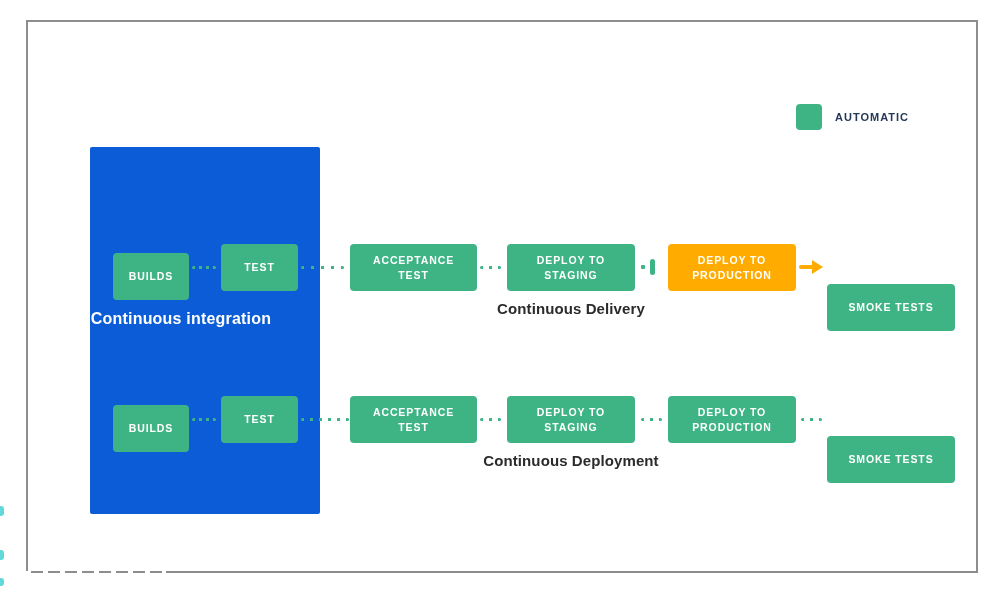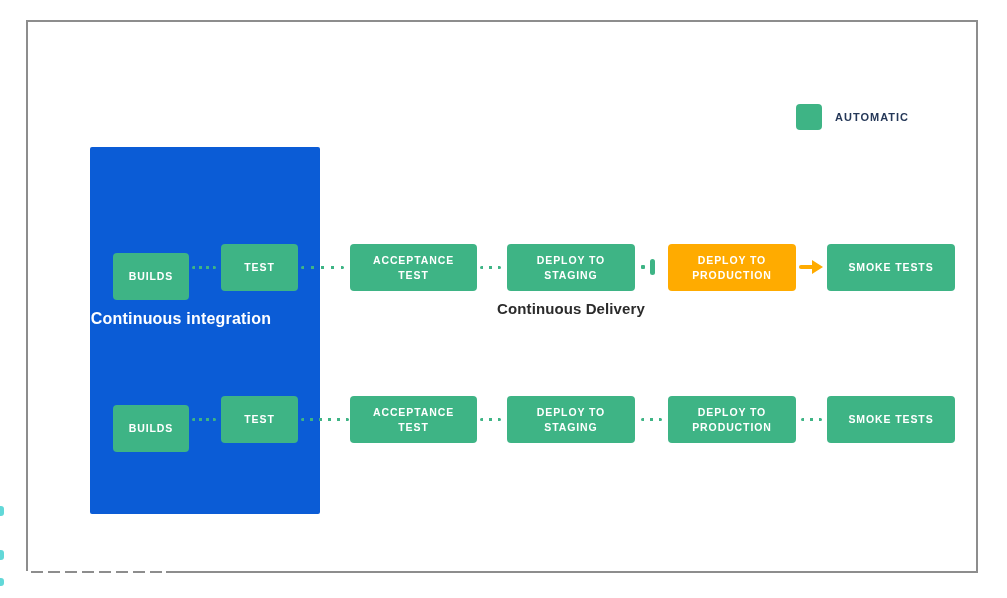--- a/index.html
+++ b/index.html
@@ -57,21 +57,21 @@
   .step.automatic{background:var(--automatic);}
   .step.manual{background:var(--manual);}
 
   .r1{top:222px;}
   .r2{top:374px;}
   .x-builds{left:85px;width:76px;margin-top:9px;}
   .x-test{left:193px;width:77px;}
   .x-acceptance{left:322px;width:127px;}
   .x-staging{left:479px;width:128px;}
   .x-production{left:640px;width:128px;}
-  .x-smoke{left:799px;width:128px;}
+  .x-smoke{left:799px;width:128px;margin-top:40px;}
 
   
   .dots{position:absolute;height:3px;border-radius:2px;
     background-image:repeating-linear-gradient(90deg,var(--automatic) 0 3px,transparent 3px 7px);}
   .dots.sp9{background-image:repeating-linear-gradient(90deg,var(--automatic) 0 3px,transparent 3px 9px);}
   .dots.sp10{background-image:repeating-linear-gradient(90deg,var(--automatic) 0 3px,transparent 3px 10px);}
   .cy1{top:244px;} .cy2{top:396px;}
 
   .gate-dot{position:absolute;left:613px;top:243px;width:4px;height:4px;border-radius:1px;background:var(--automatic);}
   .gate-bar{position:absolute;left:622px;top:237px;width:5px;height:16px;border-radius:3px;background:var(--automatic);}
@@ -129,20 +129,21 @@
     <div class="dots cy2" style="left:164px;width:24px;"></div>
     <div class="step automatic r2 x-test">TEST</div>
     <div class="dots sp9 cy2" style="left:273px;width:48px;"></div>
     <div class="step automatic r2 x-acceptance">ACCEPTANCE TEST</div>
     <div class="dots sp9 cy2" style="left:452px;width:21px;"></div>
     <div class="step automatic r2 x-staging">DEPLOY TO STAGING</div>
     <div class="dots sp9 cy2" style="left:613px;width:21px;"></div>
     <div class="step automatic r2 x-production">DEPLOY TO PRODUCTION</div>
     <div class="dots sp9 cy2" style="left:773px;width:21px;"></div>
     <div class="step automatic r2 x-smoke">SMOKE TESTS</div>
+    <div class="caption row2">Continuous Deployment</div>
 
     <div class="dashed-patch"></div>
   </div>
 
   <div class="edge-artifact ea1"></div>
   <div class="edge-artifact ea2"></div>
   <div class="edge-artifact ea3"></div>
 </div>
 
 </body></html>

